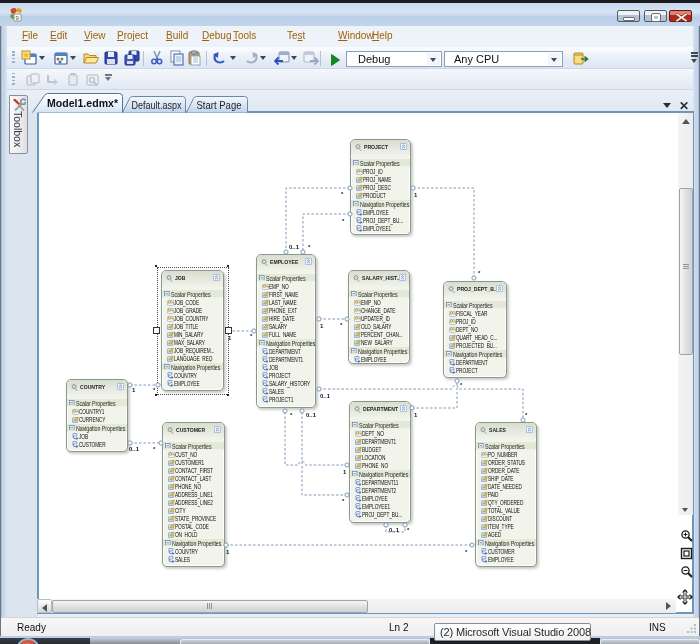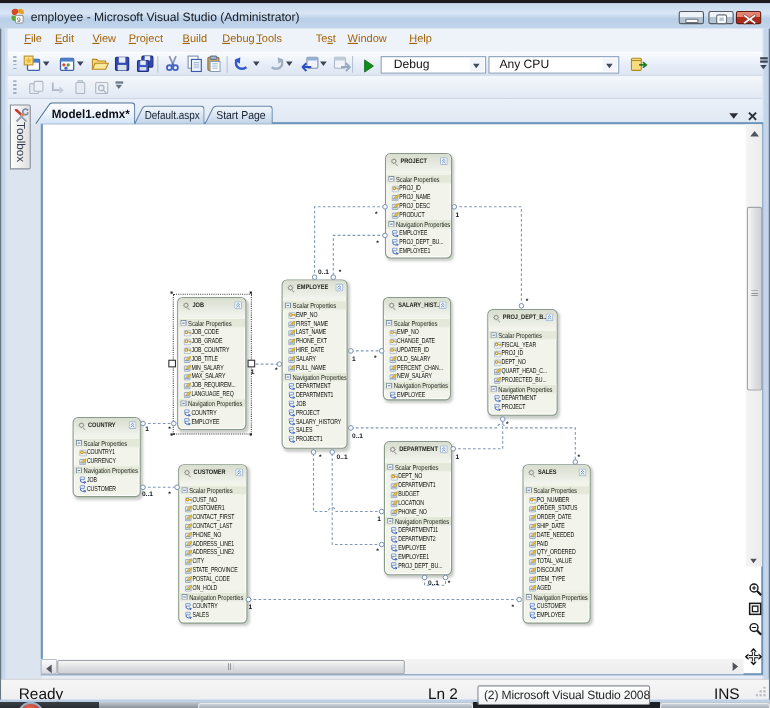--- a/index.html
+++ b/index.html
@@ -40,21 +40,21 @@
 
 .vsb{position:absolute;left:678px;top:113px;width:15px;height:402px;background:linear-gradient(90deg,#f4f4f4,#ececec)}
 .sbtn{position:absolute;background:linear-gradient(180deg,#fdfdfd,#d8dade);border:1px solid #b8bcc4;border-radius:2px}
 .vth{position:absolute;left:678.5px;top:188px;width:14px;height:167px;background:linear-gradient(90deg,#f6f6f6,#dcdddf 60%,#cfd1d4);border:1px solid #9fa4ab;border-radius:2px}
 .hsb{position:absolute;left:37px;top:599px;width:639px;height:14px;background:linear-gradient(180deg,#f4f4f4,#ececec)}
 .hth{position:absolute;left:52px;top:599.5px;width:316px;height:13px;background:linear-gradient(180deg,#f6f6f6,#dcdddf 60%,#cfd1d4);border:1px solid #9fa4ab;border-radius:2px}
 .arr{position:absolute;width:0;height:0}
 .gripv{position:absolute;left:683px;top:264px;width:6px;height:5px;background-image:repeating-linear-gradient(180deg,#909498 0 1px,transparent 1px 2.2px)}
 .griph{position:absolute;left:207px;top:603px;width:5px;height:6px;background-image:repeating-linear-gradient(90deg,#909498 0 1px,transparent 1px 2.2px)}
 
-.sbar{position:absolute;left:1px;top:617px;width:698px;height:19px;background:linear-gradient(180deg,#f6f6f6,#efeff1);border-top:1px solid #d5d5d8;font-size:14px;color:#111}
+.sbar{position:absolute;left:1px;top:617px;width:698px;height:19px;background:linear-gradient(180deg,#f6f6f6,#efeff1);border-top:1px solid #d5d5d8;font-size:10px;color:#111}
 .taskbar{position:absolute;left:0;top:638px;width:700px;height:6px;background:linear-gradient(180deg,#c5ccd4,#878d95);overflow:hidden}
 .tooltip{position:absolute;left:434px;top:623px;width:157px;height:18px;background:linear-gradient(180deg,#ffffff,#eff1f3);border:1px solid #8a8f96;border-radius:2px;font-size:11px;color:#2a2a2a;line-height:16px;padding-left:5px;letter-spacing:-0.15px;white-space:nowrap;z-index:40}
 
 .ent{position:absolute;background:#f2f4ec;border:1px solid #8a9a88;border-radius:5px;box-shadow:1.5px 2px 2.5px rgba(100,110,100,.35),inset 0 0 0 1px #fff;z-index:10;overflow:hidden}
 .eh{height:16px;background:linear-gradient(180deg,#d8decf,#f1f3ec);border-radius:4px 4px 0 0;position:relative}
 .ehl{position:absolute;left:13px;top:4px;font-size:6px;font-weight:bold;color:#20241e;letter-spacing:0;white-space:nowrap;transform:scaleX(.85);transform-origin:0 50%}
 .hi{position:absolute;left:3px;top:2.5px;width:9px;height:9px}
 .ci{position:absolute;right:3px;top:3px;width:7px;height:7px}
 .eb{height:9px;background:#e4e8d9;border-top:1px solid #f2f5ec;border-bottom:1px solid #eef1e8;position:relative;margin-top:0}
 .eh + .eb{margin-top:2px}
@@ -75,21 +75,20 @@
 <div class="title">
     <svg class="abs" style="left:8px;top:3px" width="16" height="16" viewBox="0 0 16 16">
       <path d="M2 6 C2 2 6 1 8 3 C10 1 14 2 14 6 C14 10 9 13 8 13 C7 13 2 10 2 6Z" fill="#e8e2d8" opacity="0.3"></path>
       <path d="M3 3 C6 1 9 2 9 5 L6 8 C3 8 2 5 3 3Z" fill="#d44a28"></path>
       <path d="M10 2 C13 2 15 5 13 7 L9 6 C8 4 8 3 10 2Z" fill="#e8a020"></path>
       <path d="M13 8 C14 11 11 14 8 13 L9 9 Z" fill="#4868c8"></path>
       <path d="M7 13 C4 14 1 11 3 8 L7 9 Z" fill="#58a838"></path>
       <rect x="6" y="8" width="7" height="7" rx="1" fill="#f8f8f4" stroke="#888" stroke-width="0.8"></rect>
       <text x="7.5" y="14" font-size="6" fill="#555">9</text>
     </svg>
-    <span class="txt">employee - Microsoft Visual Studio (Administrator)</span>
     <div class="tbtn" style="left:617px">
       <div style="position:absolute;left:5px;top:6px;width:12px;height:4px;background:#fdfdfd;border:1px solid #6a7078;border-radius:1px"></div>
     </div>
     <div class="tbtn" style="left:644px">
       <div style="position:absolute;left:7px;top:2.5px;width:8px;height:7px;background:transparent;border:2px solid #fdfdfd;outline:1px solid #6a7078;border-radius:1px"></div>
     </div>
     <div class="tbtn cls" style="left:669px">
       <svg style="position:absolute;left:4.5px;top:0.5px" width="13" height="11" viewBox="0 0 13 11">
         <path d="M2 1 L6.5 4.2 L11 1 L12.5 2.5 L8.5 5.5 L12.5 8.5 L11 10 L6.5 6.8 L2 10 L0.5 8.5 L4.5 5.5 L0.5 2.5Z" fill="#f4f6f8" stroke="#7c2015" stroke-width="0.6"></path>
       </svg>
@@ -99,21 +98,21 @@
 <div class="borr"></div>
 <div class="mbar"></div>
 <span class="mi" style="left:22px"><u>F</u>ile</span>
 <span class="mi" style="left:50px"><u>E</u>dit</span>
 <span class="mi" style="left:84px"><u>V</u>iew</span>
 <span class="mi" style="left:117px"><u>P</u>roject</span>
 <span class="mi" style="left:166px"><u>B</u>uild</span>
 <span class="mi" style="left:202px"><u>D</u>ebug</span>
 <span class="mi" style="left:233px"><u>T</u>ools</span>
 <span class="mi" style="left:287px">Te<u>s</u>t</span>
-<span class="mi" style="left:316px"><u>W</u>indow</span>
+<span class="mi" style="left:338px"><u>W</u>indow</span>
 <span class="mi" style="left:372px"><u>H</u>elp</span>
 <div class="tb1"></div>
 <div class="grip" style="left:12px;top:51px"></div>
 <svg class="tbi" style="left:21px;top:50px" viewBox="0 0 16 16">
     <rect x="4" y="4" width="11" height="10" rx="1" fill="#fff" stroke="#3860a8" stroke-width="1.2"></rect>
     <rect x="4" y="4" width="11" height="3" fill="#5080c8"></rect>
     <rect x="1" y="1" width="8" height="8" fill="#f8e088" stroke="#c09028" stroke-width="1"></rect>
     <path d="M5 2 l1 2 2 .2 -1.5 1.4 .4 2-1.9-1-1.9 1 .4-2L2 4.2 4 4Z" fill="#f0b830"></path>
   </svg>
 <span class="dd" style="left:39px;top:56px"></span>

